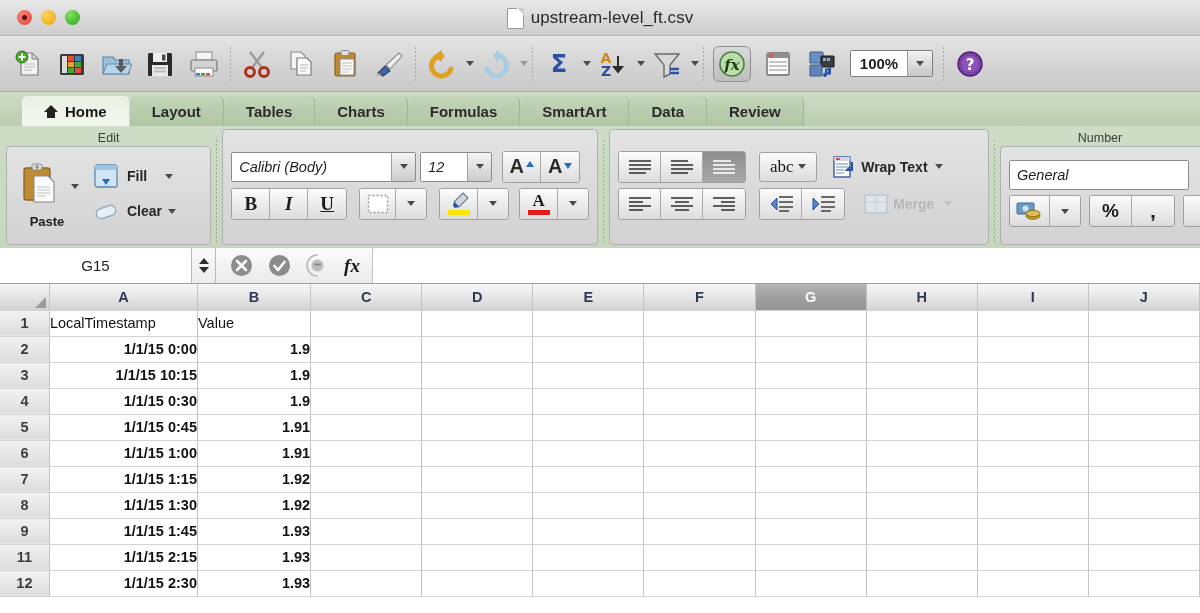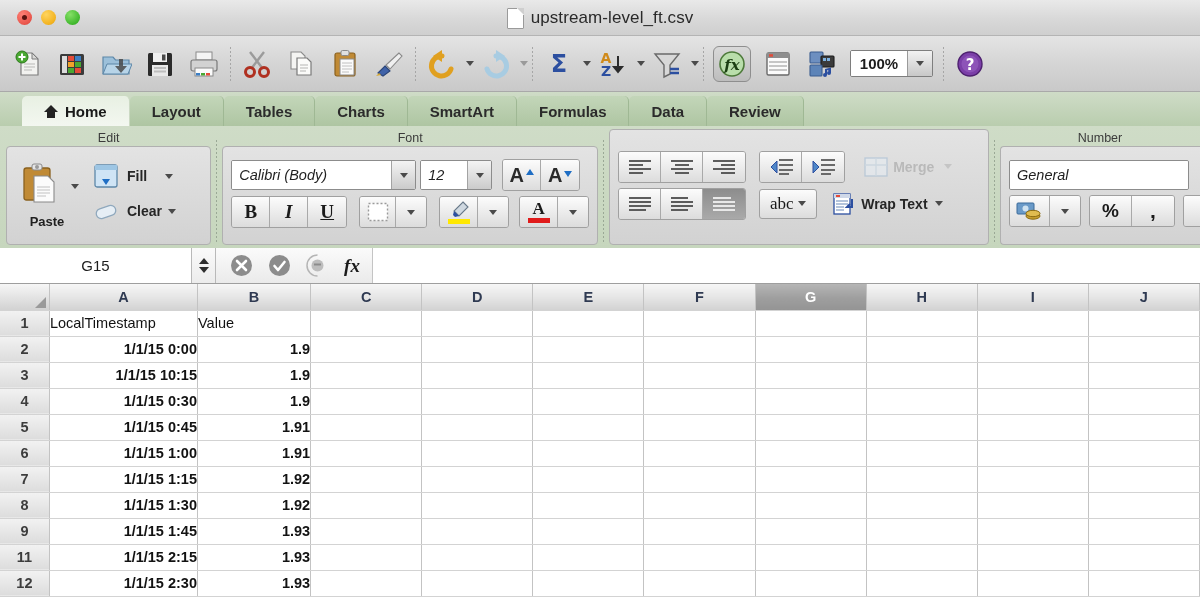--- a/index.html
+++ b/index.html
@@ -452,24 +452,24 @@
     <div class="tab">
       <span>Layout</span>
     </div>
     <div class="tab">
       <span>Tables</span>
     </div>
     <div class="tab">
       <span>Charts</span>
     </div>
     <div class="tab">
+      <span>Formulas</span>
+    </div>
+    <div class="tab">
       <span>SmartArt</span>
-    </div>
-    <div class="tab">
-      <span>Formulas</span>
     </div>
     <div class="tab">
       <span>Data</span>
     </div>
     <div class="tab">
       <span>Review</span>
     </div>
   </div>
 
   <div class="ribbon">
@@ -516,21 +516,20 @@
             <span class="lbl">Clear</span>
             <div class="caret-sm"></div>
           </div>
         </div>
       </div>
     </div>
 
     <div class="rsep"></div>
 
     <div class="rgroup" style="width:378px">
-      <div class="rgroup-title">Font</div>
       <div class="rgroup-body">
         <div class="col">
           <div class="row">
             <div class="inputbox" style="width:185px">
               <div class="val" style="flex:1">Calibri (Body)</div>
               <div class="drop">
                   <div class="caret-sm" style="margin:0"></div>
                 </div>
             </div>
             <div class="inputbox" style="width:72px">
@@ -600,75 +599,20 @@
           </div>
         </div>
       </div>
     </div>
 
     <div class="rsep"></div>
 
     <div class="rgroup" style="width:396px">
       <div class="rgroup-body">
         <div class="col">
-          <div class="row">
-            <div class="bgroup">
-              <div class="btn" style="width:42px">
-                <span class="alignico">
-                    <i></i>
-                    <i style="width:65%"></i>
-                    <i></i>
-                    <i style="width:65%"></i>
-                  </span>
-              </div>
-              <div class="btn" style="width:42px">
-                <span class="alignico" style="align-items:center">
-                    <i style="width:100%"></i>
-                    <i style="width:65%"></i>
-                    <i style="width:100%"></i>
-                    <i style="width:65%"></i>
-                  </span>
-              </div>
-              <div class="btn" style="width:42px">
-                <span class="alignico" style="align-items:flex-end">
-                    <i style="width:100%"></i>
-                    <i style="width:65%"></i>
-                    <i style="width:100%"></i>
-                    <i style="width:65%"></i>
-                  </span>
-              </div>
-            </div>
-            <div class="bgroup" style="margin-left:9px">
-              <div class="btn" style="width:42px">
-                <svg width="26" height="20" viewBox="0 0 26 20">
-                  <g stroke="#6a6a6a" stroke-width="2">
-                      <path d="M11 3h14M11 8h14M11 13h14M11 17h10"></path>
-                    </g>
-                  <path d="M9 4L3 10l6 6z" fill="#4f87c8" stroke="#2c4fa0" stroke-width="1"></path>
-                </svg>
-              </div>
-              <div class="btn" style="width:42px">
-                <svg width="26" height="20" viewBox="0 0 26 20">
-                  <g stroke="#6a6a6a" stroke-width="2">
-                      <path d="M11 3h14M11 8h14M11 13h14M11 17h10"></path>
-                    </g>
-                  <path d="M3 4l6 6-6 6z" fill="#4f87c8" stroke="#2c4fa0" stroke-width="1"></path>
-                </svg>
-              </div>
-            </div>
-            <div class="btn flat dis" style="margin-left:10px">
-              <svg width="26" height="24" viewBox="0 0 26 24">
-                <rect x="2" y="3" width="22" height="18" fill="#eaf2fa" stroke="#8fb0d0" stroke-width="1.3"></rect>
-                <path d="M13 3v18M2 10h22" stroke="#b9d0e4" stroke-width="1.3"></path>
-              </svg>
-              <span class="lbl gray" style="margin-left:4px">Merge</span>
-              <div class="caret-sm" style="border-top-color:#a8a8a8;margin-left:10px"></div>
-            </div>
-          </div>
-
           <div class="row">
             <div class="bgroup">
               <div class="btn" style="width:42px">
                 <span class="alignico">
                     <i></i>
                     <i></i>
                     <i></i>
                     <i style="width:80%"></i>
                   </span>
               </div>
@@ -698,20 +642,75 @@
                 <rect x="2" y="3" width="16" height="20" fill="#fff" stroke="#2c4fa0" stroke-width="1.3"></rect>
                 <rect x="2" y="3" width="16" height="4" fill="#cfd8e8"></rect>
                 <rect x="4" y="4" width="4" height="2" fill="#e44b3a"></rect>
                 <g stroke="#6a8ab8" stroke-width="1.2">
                     <path d="M4 10h12M4 13h12M4 16h8M4 19h8"></path>
                   </g>
                 <path d="M20 8v8h-5l3-3-3 3" fill="none" stroke="#2c4fa0" stroke-width="2"></path>
               </svg>
               <span class="lbl" style="margin-left:3px">Wrap Text</span>
               <div class="caret-sm" style="margin-left:7px"></div>
+            </div>
+          </div>
+
+          <div class="row">
+            <div class="bgroup">
+              <div class="btn" style="width:42px">
+                <span class="alignico">
+                    <i></i>
+                    <i style="width:65%"></i>
+                    <i></i>
+                    <i style="width:65%"></i>
+                  </span>
+              </div>
+              <div class="btn" style="width:42px">
+                <span class="alignico" style="align-items:center">
+                    <i style="width:100%"></i>
+                    <i style="width:65%"></i>
+                    <i style="width:100%"></i>
+                    <i style="width:65%"></i>
+                  </span>
+              </div>
+              <div class="btn" style="width:42px">
+                <span class="alignico" style="align-items:flex-end">
+                    <i style="width:100%"></i>
+                    <i style="width:65%"></i>
+                    <i style="width:100%"></i>
+                    <i style="width:65%"></i>
+                  </span>
+              </div>
+            </div>
+            <div class="bgroup" style="margin-left:9px">
+              <div class="btn" style="width:42px">
+                <svg width="26" height="20" viewBox="0 0 26 20">
+                  <g stroke="#6a6a6a" stroke-width="2">
+                      <path d="M11 3h14M11 8h14M11 13h14M11 17h10"></path>
+                    </g>
+                  <path d="M9 4L3 10l6 6z" fill="#4f87c8" stroke="#2c4fa0" stroke-width="1"></path>
+                </svg>
+              </div>
+              <div class="btn" style="width:42px">
+                <svg width="26" height="20" viewBox="0 0 26 20">
+                  <g stroke="#6a6a6a" stroke-width="2">
+                      <path d="M11 3h14M11 8h14M11 13h14M11 17h10"></path>
+                    </g>
+                  <path d="M3 4l6 6-6 6z" fill="#4f87c8" stroke="#2c4fa0" stroke-width="1"></path>
+                </svg>
+              </div>
+            </div>
+            <div class="btn flat dis" style="margin-left:10px">
+              <svg width="26" height="24" viewBox="0 0 26 24">
+                <rect x="2" y="3" width="22" height="18" fill="#eaf2fa" stroke="#8fb0d0" stroke-width="1.3"></rect>
+                <path d="M13 3v18M2 10h22" stroke="#b9d0e4" stroke-width="1.3"></path>
+              </svg>
+              <span class="lbl gray" style="margin-left:4px">Merge</span>
+              <div class="caret-sm" style="border-top-color:#a8a8a8;margin-left:10px"></div>
             </div>
           </div>
         </div>
       </div>
     </div>
 
     <div class="rsep"></div>
 
     <div class="rgroup" style="width:200px">
       <div class="rgroup-title">Number</div>

